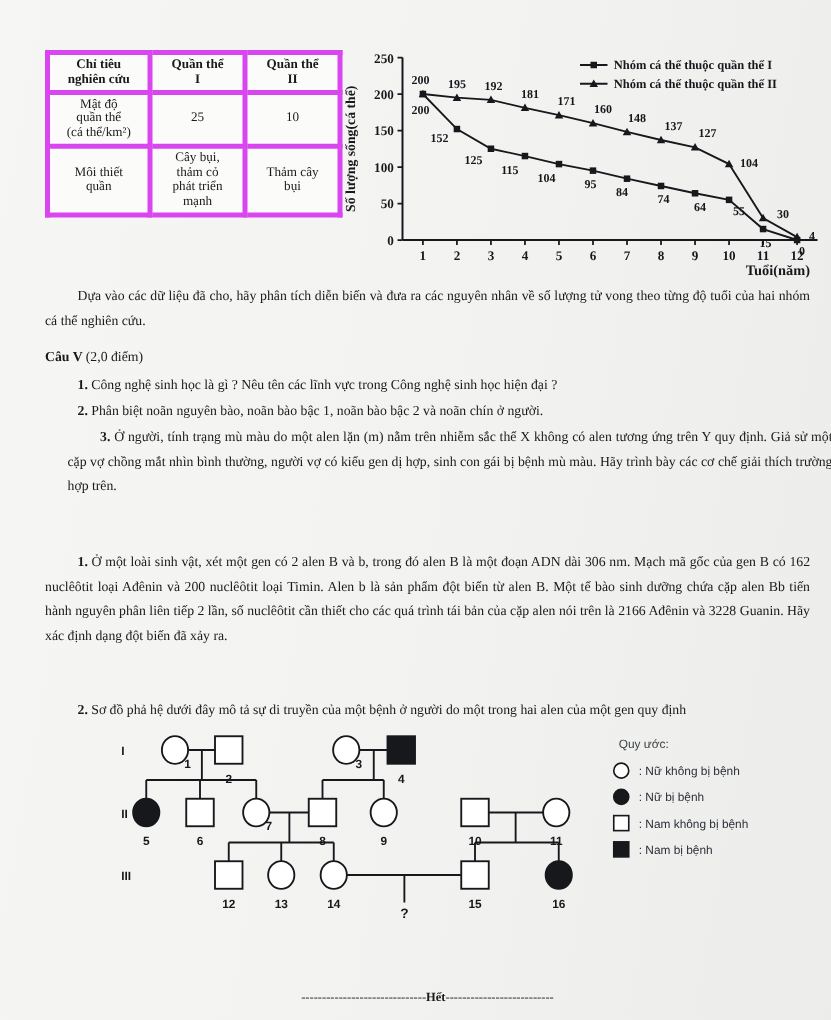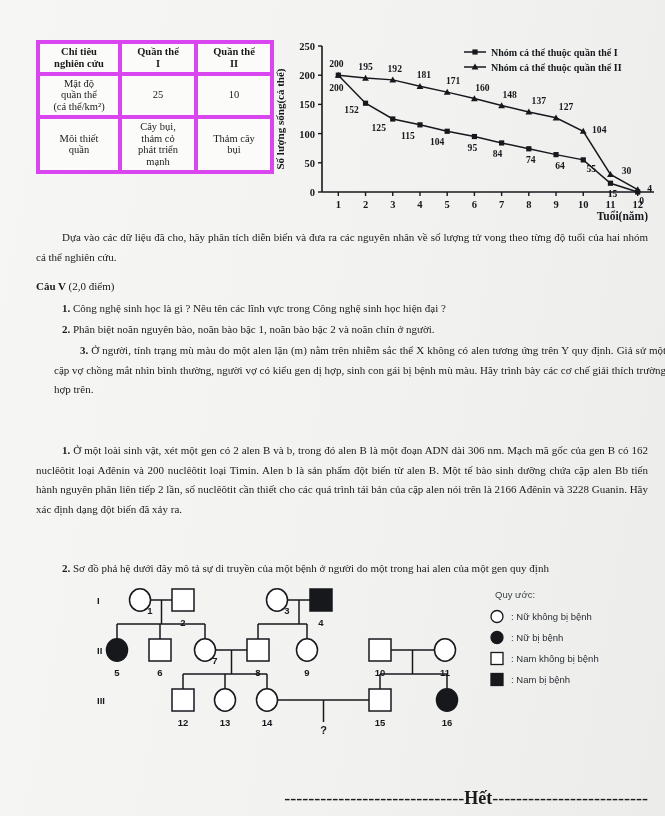--- a/index.html
+++ b/index.html
@@ -47,21 +47,21 @@
     font-family:"Liberation Serif", serif;
   }
   .ind{text-indent:26px;}
   .hdg{font-weight:bold;}
   .it{}
   .b{font-weight:bold;}
 
   
   .pedbox{position:absolute;left:95px;top:578px;width:560px;height:160px;}
   .pedbox svg{display:block;}
-  .dashline{text-align:right;font-size:18px;letter-spacing:0px;}
+  .dashline{text-align:center;font-size:10px;letter-spacing:0px;}
 </style>
 </head>
 <body>
 
 <div class="page">
 
   <div class="toprow">
 
     <table class="datatbl">
       <tbody>

